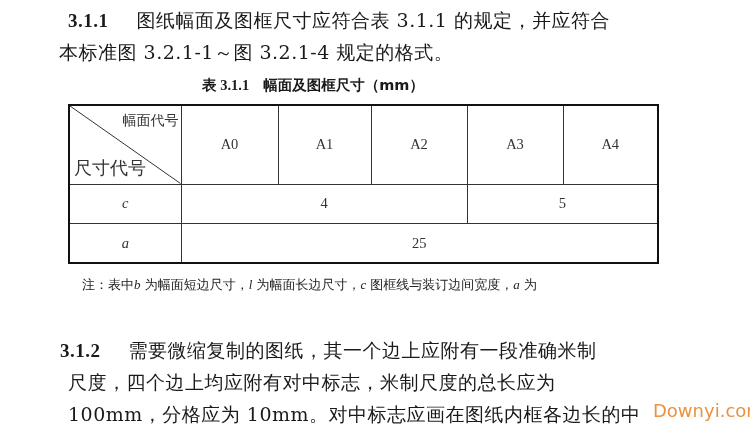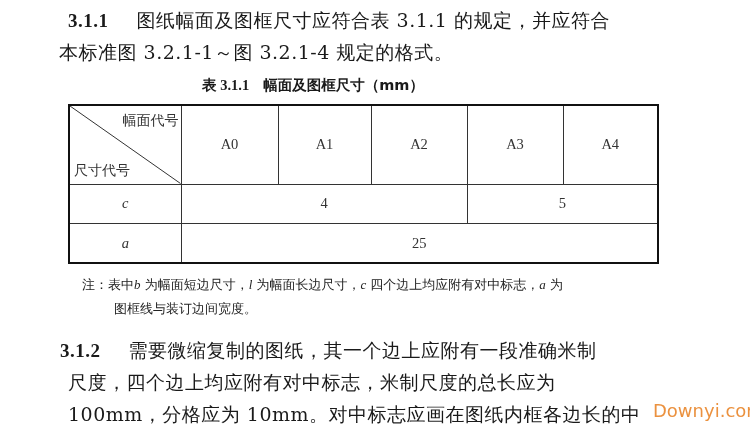--- a/index.html
+++ b/index.html
@@ -18,21 +18,21 @@
     position: absolute; left: 68px; top: 104px; width: 589px; height: 160px;
     border-collapse: collapse; border: 2px solid #111; table-layout: fixed;
     font-family: "Liberation Serif", serif; font-size: 14.5px; color: #333;
   }
   table.spec td { border: 1px solid #333; text-align: center; vertical-align: middle; padding: 0; }
   table.spec tr.hdr { height: 64px; }
   table.spec tr.row { height: 32px; }
   td.diag { position: relative; }
   td.diag svg { position: absolute; left: 0; top: 0; width: 100%; height: 100%; }
   td.diag .top-lbl { position: absolute; right: 2px; top: 6px; font-family: "DejaVu Sans", sans-serif; font-size: 14px; }
-  td.diag .bot-lbl { position: absolute; left: 4px; bottom: 4px; font-family: Liberation Serif, serif; font-size: 14px; }
+  td.diag .bot-lbl { position: absolute; left: 4px; bottom: 4px; font-family: Liberation Serif, serif; font-size: 18px; }
   .ital { font-style: italic; }
   .note {
     position: absolute; left: 82px; top: 273px; width: 590px;
     font-size: 13px; line-height: 24px; color: #222; font-family: "DejaVu Sans", sans-serif;
   }
   .note .indent { padding-left: 32px; display: block; }
   .note i { font-family: "Liberation Serif", serif; }
   .watermark {
     position: absolute; left: 653px; top: 400px; font-family: "DejaVu Sans", sans-serif;
     font-size: 18px; color: #e9862b; opacity: 0.9;
@@ -80,22 +80,21 @@
     <td colspan="2">5</td>
   </tr>
   <tr class="row">
     <td class="ital">a</td>
     <td colspan="5">25</td>
   </tr>
 </tbody>
   </table>
 
 <div class="note">
-  <span>注：表中</span><i>b</i> <span>为幅面短边尺寸，</span><i>l</i> <span>为幅面长边尺寸，</span><i>c</i> <span>四个边上均应附有对中标志，</span><i>a</i> <span>为</span>
-  <span class="indent">图框线与装订边间宽度。</span>
+  <span>注：表中</span><i>b</i> <span>为幅面短边尺寸，</span><i>l</i> <span>为幅面长边尺寸，</span><i>c</i> <span>图框线与装订边间宽度，</span><i>a</i> <span>为</span>
 </div>
 
 <div class="line" style="left:60px; top:338px;">
   <span class="clause-num">3.1.2</span><span>需要微缩复制的图纸，其一个边上应附有一段准确米制</span>
 </div>
 <div class="line" style="left:68px; top:370px;font-family:Liberation Serif, serif;">尺度，四个边上均应附有对中标志，米制尺度的总长应为</div>
 <div class="line" style="left:68px; top:402px;">100mm，分格应为 10mm。对中标志应画在图纸内框各边长的中</div>
 
 <div class="watermark">Downyi.com</div>
 

